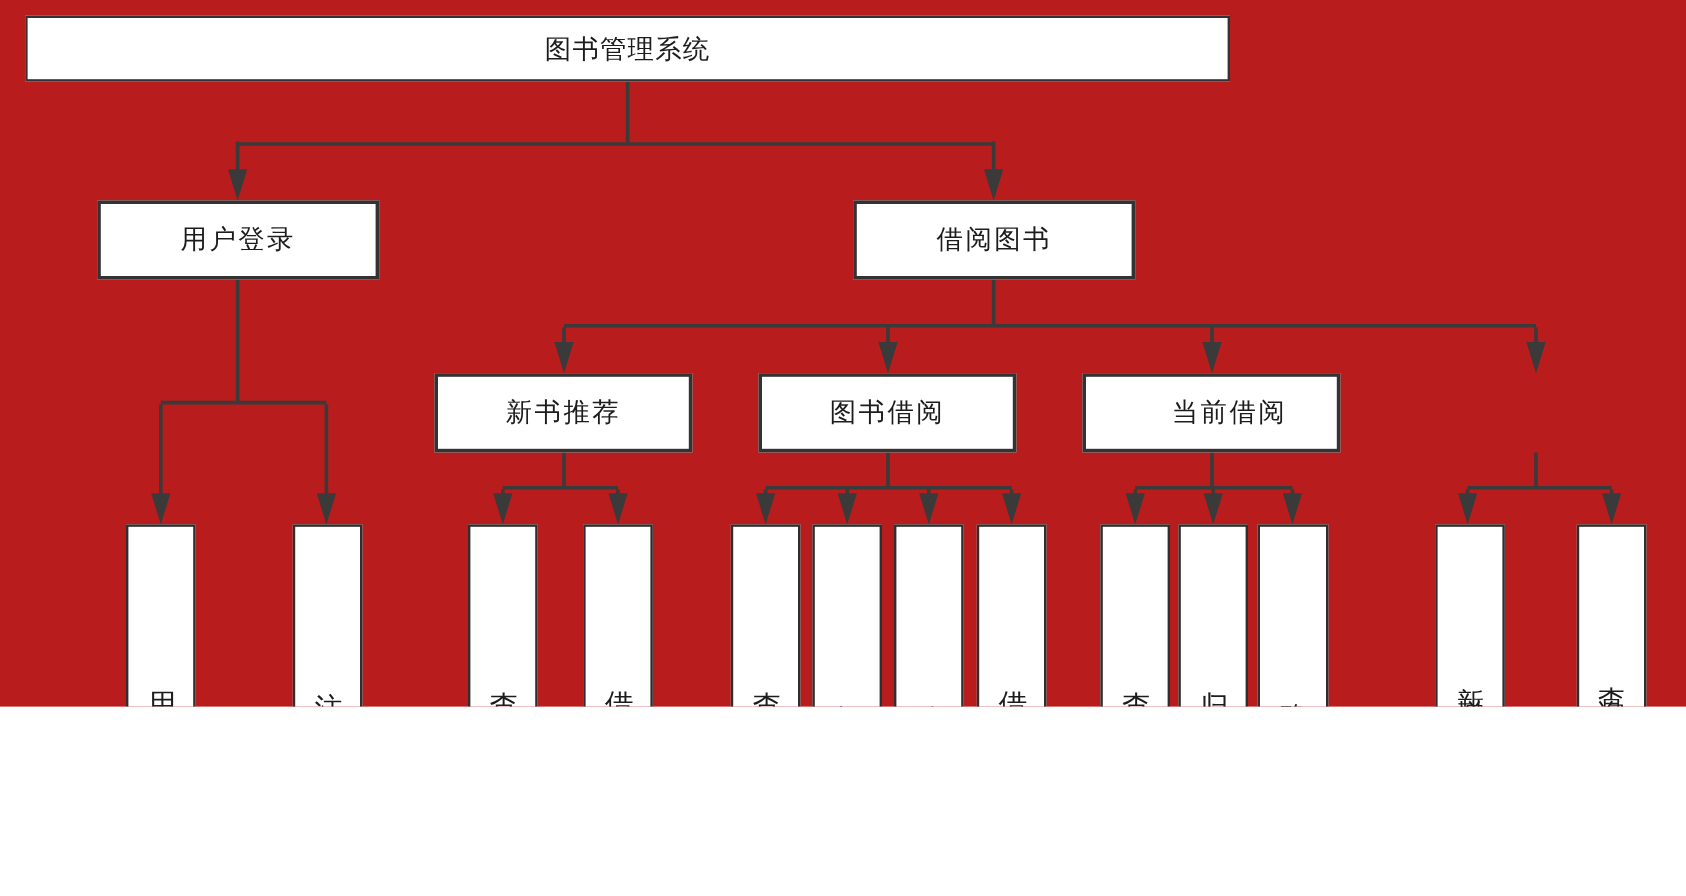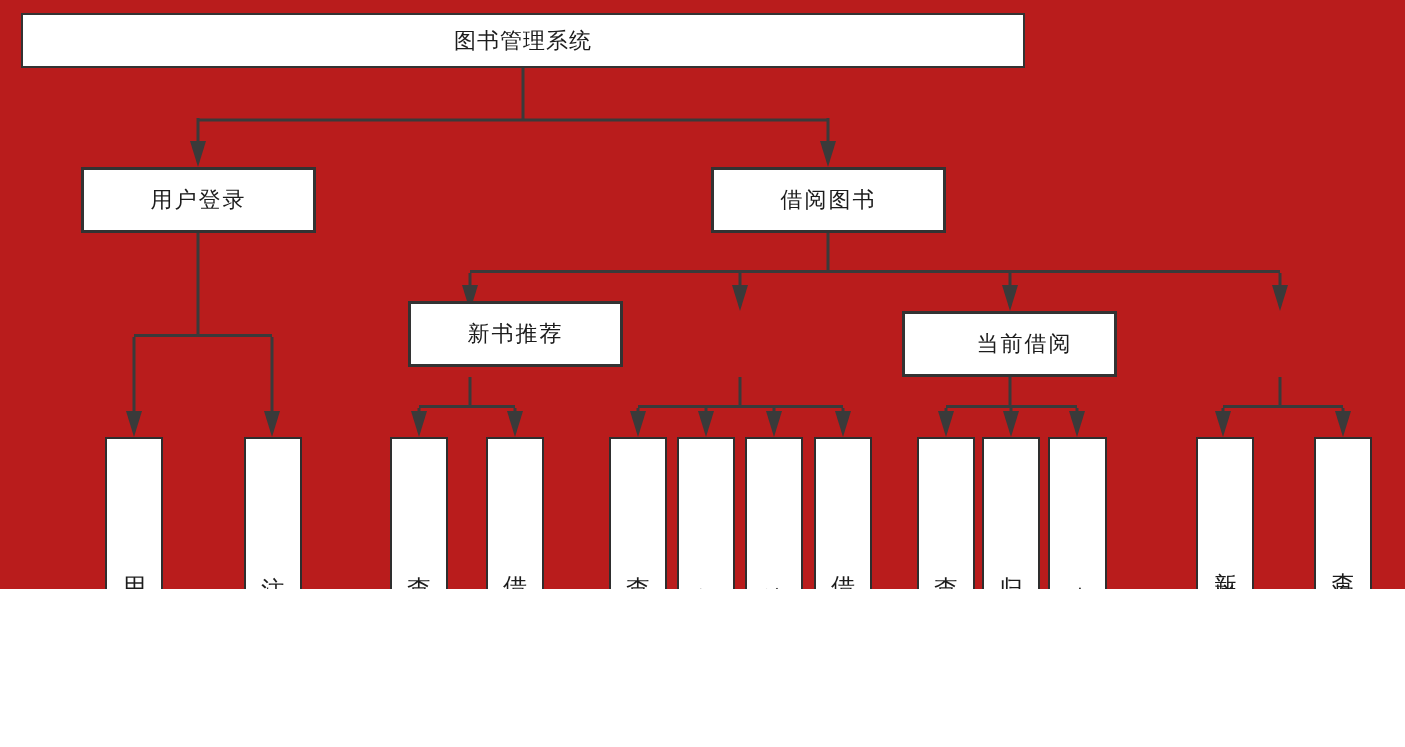--- a/index.html
+++ b/index.html
@@ -103,22 +103,25 @@
     <span>图书管理系统</span>
   </div>
 
   <div class="hbox" style="left:81px; top:167px; width:235px; height:66px;">
     <span>用户登录</span>
   </div>
   <div class="hbox" style="left:711px; top:167px; width:235px; height:66px;">
     <span>借阅图书</span>
   </div>
 
-  <div class="hbox" style="left:362px; top:301px; width:215px; height:66px;margin-left:46px;">
+  <div class="hbox" style="left:362px; top:311px; width:215px; height:66px;">
     <span>新书推荐</span>
+  </div>
+  <div class="hbox" style="left:632px; top:311px; width:215px; height:66px;">
+    <span>图书借阅</span>
   </div>
   <div class="hbox" style="left:902px; top:311px; width:215px; height:66px;padding-left:30px;">
     <span>当前借阅</span>
   </div>
 
   <div class="vbox v4" style="left:105px; top:437px; width:58px; height:300px;">
     <span>用户登录</span>
   </div>
   <div class="vbox v4" style="left:244px; top:437px; width:58px; height:300px;">
     <span>注销登录</span>

